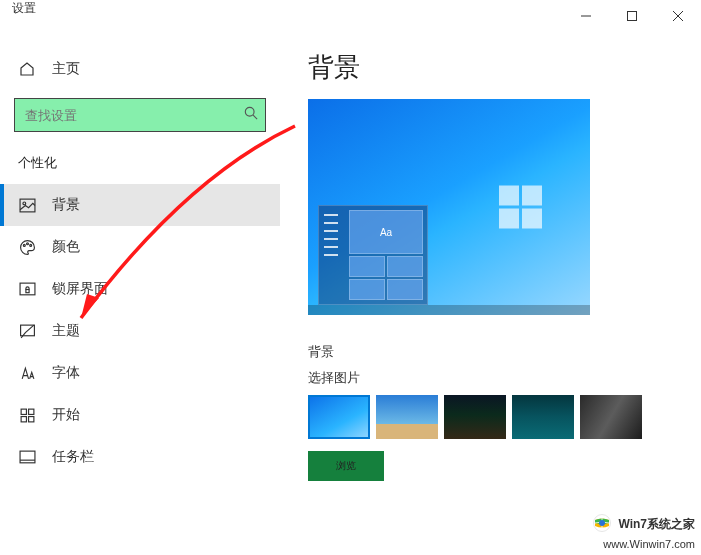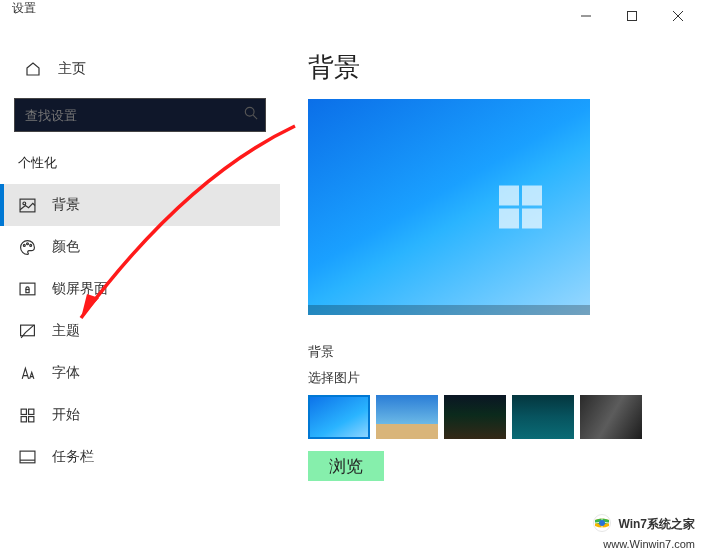--- a/index.html
+++ b/index.html
@@ -7,26 +7,26 @@
 
 .titlebar { height: 32px; display: flex; padding-left: 12px; }
 .titlebar-label { font-size: 12px; color: #333; }
 .win-controls { margin-left: auto; display: flex; }
 .win-btn { width: 46px; height: 32px; display: flex; align-items: center; justify-content: center; color: #333; }
 .win-btn svg { width: 10px; height: 10px; }
 
 .layout { display: flex; height: calc(100% - 32px); }
 
 .sidebar { width: 280px; padding: 20px 0 0 0; position: relative; }
-.home-row { display: flex; align-items: center; gap: 16px; padding: 8px 18px 8px 24px; }
+.home-row { display: flex; align-items: center; gap: 16px; padding: 8px 18px 8px 18px; }
 .home-row .ico { width: 18px; display:flex; align-items:center; justify-content:center; color:#333;}
 .home-row span.txt { font-size: 14px; color: #333; }
 
 .search-wrap { margin: 12px 14px 0 14px; position: relative; }
-.search-input { width: 100%; height: 34px; border: 1px solid #444; padding: 0 34px 0 10px; font-size: 13px; color: #666; background: #0f172a; outline: none; }
+.search-input { width: 100%; height: 34px; border: 1px solid #444; padding: 0 34px 0 10px; font-size: 13px; color: #666; background: #86efac; outline: none; }
 .search-icon { position: absolute; right: 8px; top: 50%; transform: translateY(-50%); color: #555; }
 
 .section-title { font-size: 13px; font-weight: normal; color: #222; margin: 22px 0 12px 18px; }
 
 .nav-list { display: flex; flex-direction: column; }
 .nav-item { display: flex; align-items: center; gap: 16px; padding: 12px 18px; cursor: pointer; position: relative; }
 .nav-item .ico { width: 18px; display: flex; align-items: center; justify-content: center; color: #333; }
 .nav-item .txt { font-size: 14px; color: #333; }
 .nav-item.active { background: #e6e6e6; }
 .nav-item.active::before { content: ""; position: absolute; left: 0; top: 0; bottom: 0; width: 4px; background: #0078d4; }
@@ -50,21 +50,21 @@
 
 .thumbs { display: flex; gap: 6px; margin-bottom: 12px; }
 .thumb { width: 62px; height: 44px; }
 .thumb.selected { outline: 2px solid #0078d4; outline-offset: -2px; }
 .t1 { background: linear-gradient(150deg,#0b6fe8,#2ab4ff 60%,#99d8ff); }
 .t2 { background: linear-gradient(to top,#d9b57a 0%,#d9b57a 35%,#6bb8e6 35%,#2a7dd6 100%); }
 .t3 { background: linear-gradient(to top,#342817 0%,#0b2a1c 55%,#0a1624 100%); }
 .t4 { background: linear-gradient(to top,#0a6b75 0%,#07545f 50%,#04363e 100%); }
 .t5 { background: linear-gradient(120deg,#2a2a2a,#5c5c5c 50%,#1c1c1c); }
 
-.browse-btn { width: 76px; height: 30px; background: #86efac; border: none; font-size: 17px; color: #222; cursor: pointer; }
+.browse-btn { width: 76px; height: 30px; background: #15803d; border: none; font-size: 10px; color: #222; cursor: pointer; }
 
 .arrow-annot { position: absolute; left: 65px; top: 118px; width: 240px; height: 210px; pointer-events: none; z-index: 50; }
 
 .watermark { position: absolute; right: 6px; bottom: 4px; text-align: right; font-size: 11px; line-height: 1.3; color: #333; z-index: 60; }
 .watermark .top { font-weight: bold; font-size: 12px; }
 .watermark .logo { display:inline-block; vertical-align:middle; margin-right:4px; }
 </style>
 </head>
 <body>
 
@@ -190,20 +190,37 @@
   <div class="main">
     <h1 class="page-title">背景</h1>
 
     <div class="preview">
       <div class="win-logo">
           <div></div>
           <div></div>
           <div></div>
           <div></div>
         </div>
+      <div class="menu">
+        <div class="menu-left">
+            <i></i>
+            <i></i>
+            <i></i>
+            <i></i>
+            <i></i>
+            <i></i>
+          </div>
+        <div class="tiles">
+          <div class="tile big">Aa</div>
+          <div class="tile"></div>
+            <div class="tile"></div>
+            <div class="tile"></div>
+            <div class="tile"></div>
+        </div>
+      </div>
       <div class="taskbar"></div>
     </div>
 
     <div class="field-label">背景</div>
 
     <div class="field-label">选择图片</div>
     <div class="thumbs">
       <div class="thumb t1 selected"></div>
       <div class="thumb t2"></div>
       <div class="thumb t3"></div>

